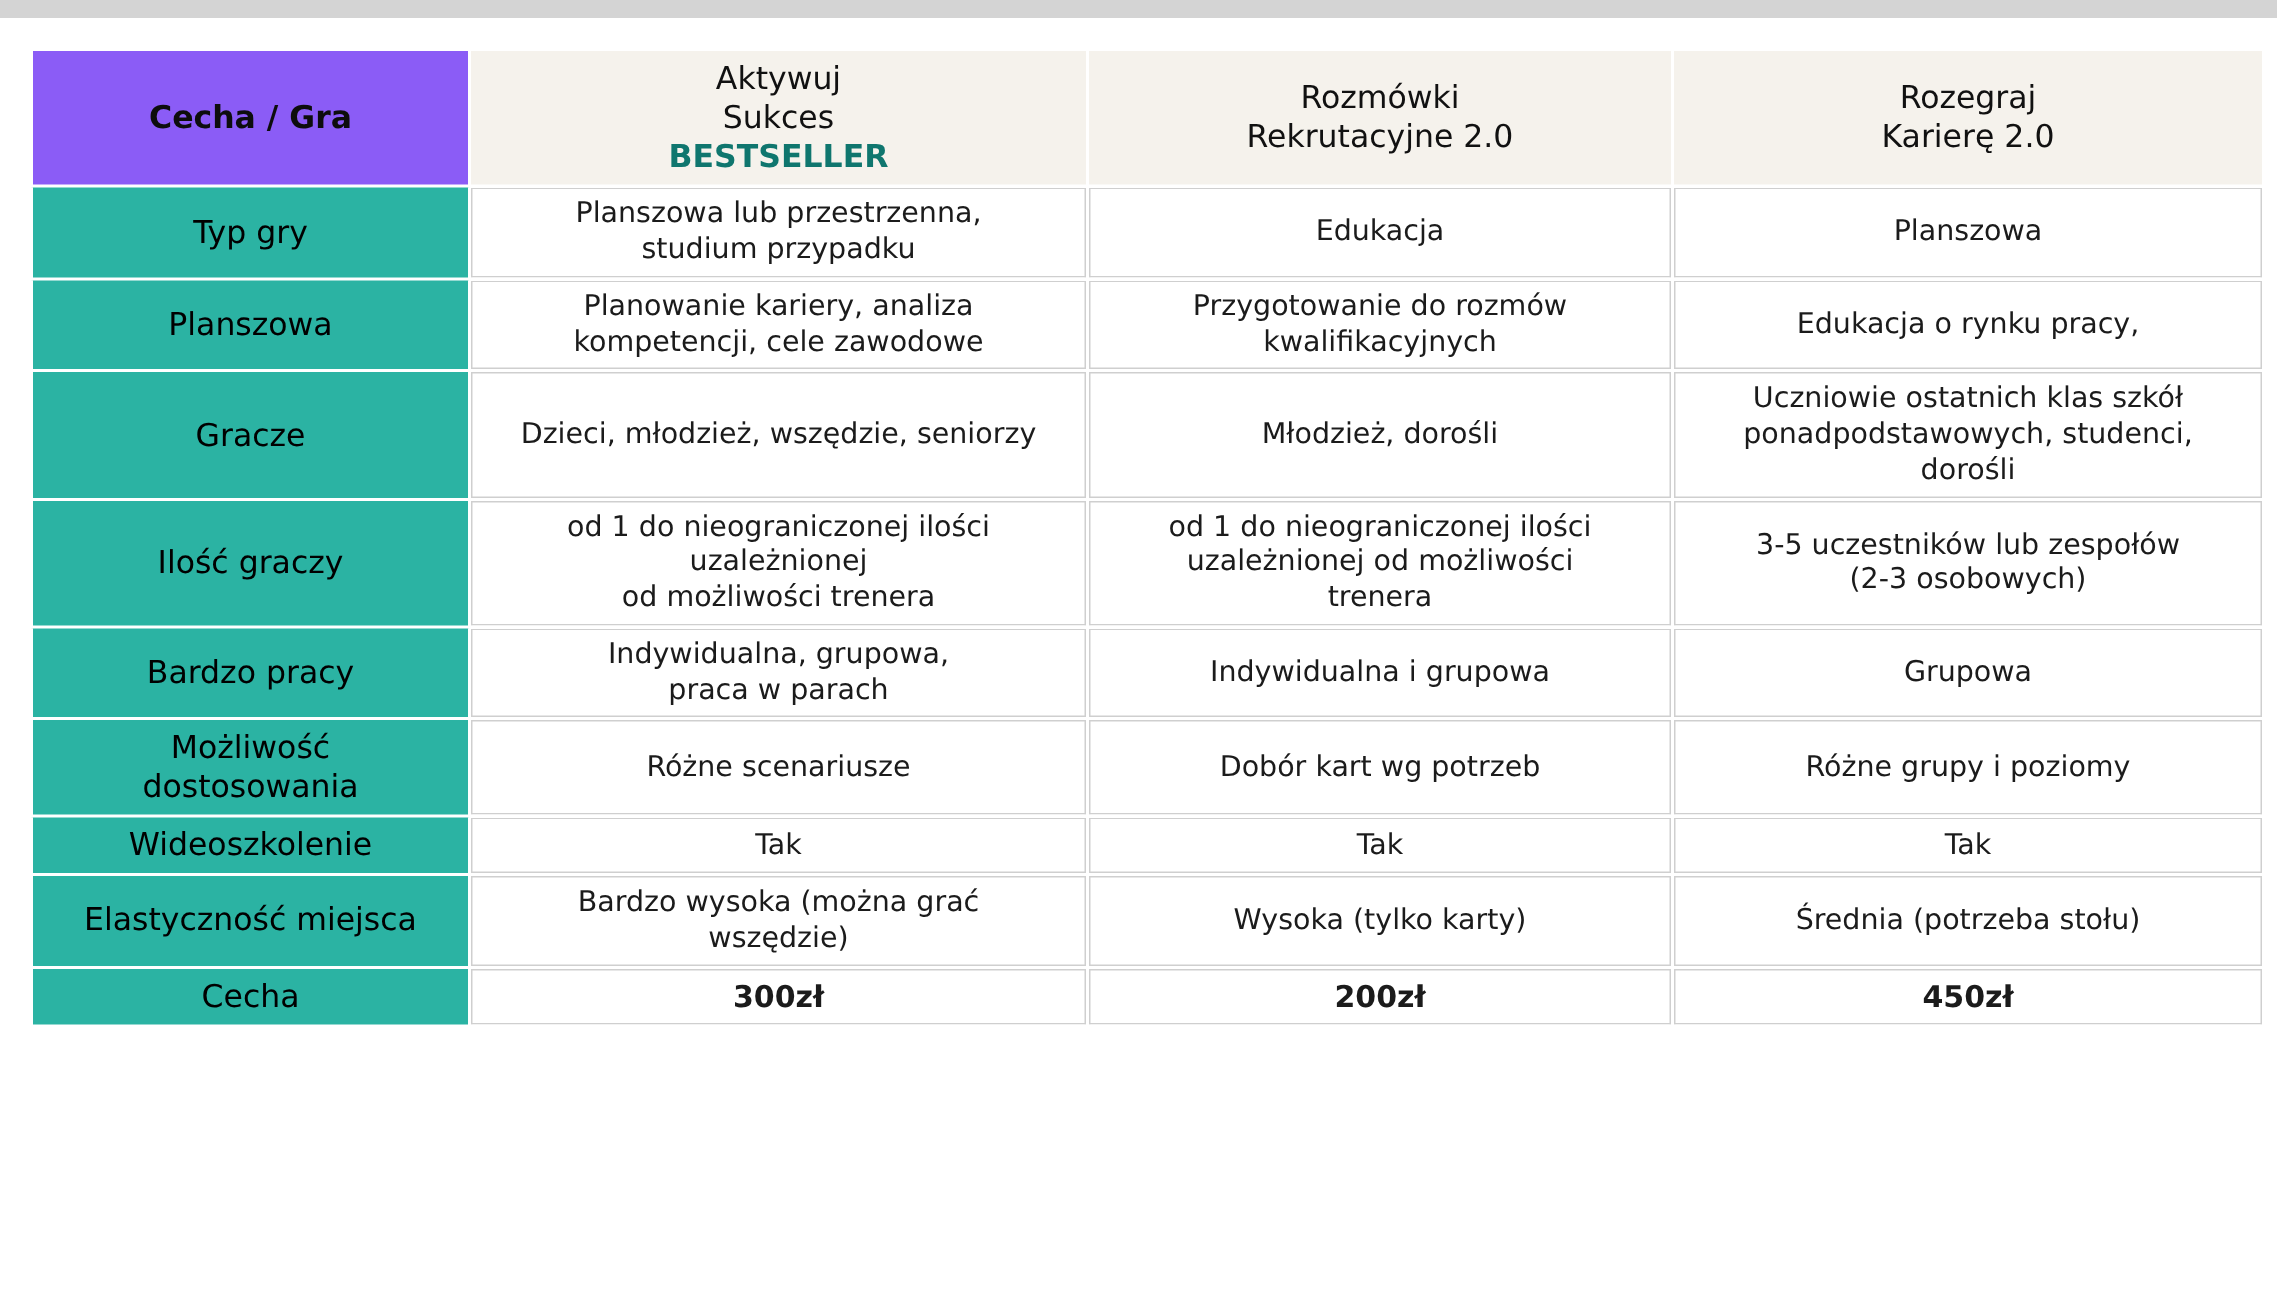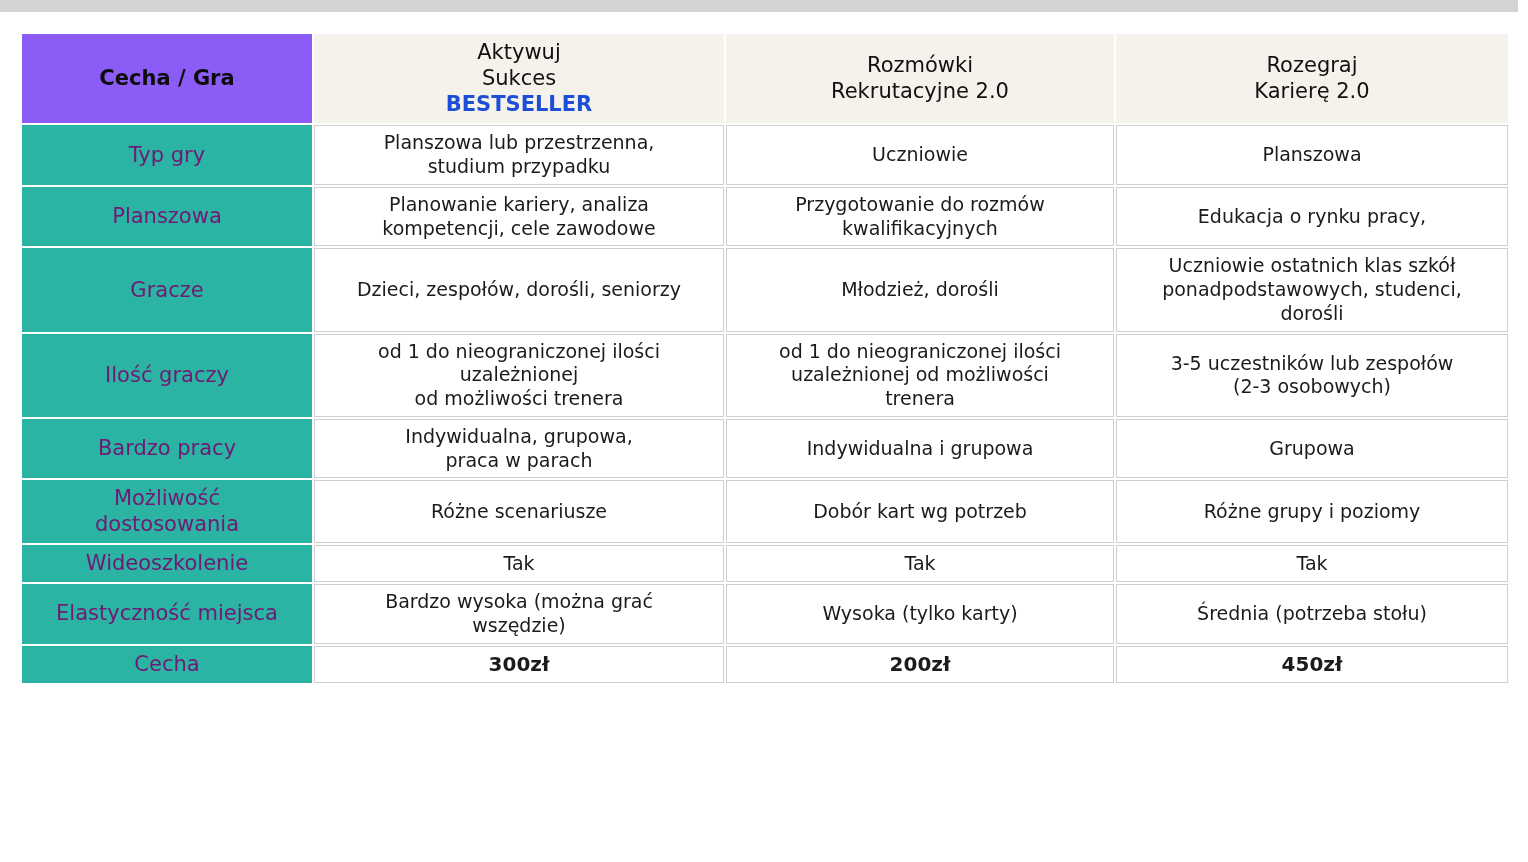--- a/index.html
+++ b/index.html
@@ -78,28 +78,28 @@
     padding-bottom: 14px;
   }
   .hdr-row td.feature-head {
     background: #8b5cf6;
     color: #0d0d0d;
     font-size: 21px;
     font-weight: bold;
   }
   .bestseller {
     display: block;
-    color: #1d4ed8;
+    color: #0f766e;
     font-weight: bold;
     font-size: 21px;
     line-height: 1.25;
   }
   td.rowhead {
     background: #2bb3a3;
-    color: #701a75;
+    color: #000000;
     font-size: 21px;
     line-height: 1.2;
   }
   td.cell {
     background: #ffffff;
     color: #1b1b1b;
     font-size: 19px;
     line-height: 1.25;
     border-color: #ffffff;
   }
@@ -147,36 +147,36 @@
           <td>
             <span class="nowrapish">Rozegraj
 Karierę 2.0</span>
           </td>
         </tr>
 
         <tr>
           <td class="rowhead"><span class="nowrapish">Typ gry</span></td>
           <td class="cell"><span class="nowrapish">Planszowa lub przestrzenna,
 studium przypadku</span></td>
-          <td class="cell"><span class="nowrapish">Uczniowie</span></td>
+          <td class="cell"><span class="nowrapish">Edukacja</span></td>
           <td class="cell"><span class="nowrapish">Planszowa</span></td>
         </tr>
 
         <tr>
           <td class="rowhead"><span class="nowrapish">Planszowa</span></td>
           <td class="cell"><span class="nowrapish">Planowanie kariery, analiza
 kompetencji, cele zawodowe</span></td>
           <td class="cell"><span class="nowrapish">Przygotowanie do rozmów
 kwalifikacyjnych</span></td>
           <td class="cell"><span class="nowrapish">Edukacja o rynku pracy,</span></td>
         </tr>
 
         <tr>
           <td class="rowhead"><span class="nowrapish">Gracze</span></td>
-          <td class="cell"><span class="nowrapish">Dzieci, zespołów, dorośli, seniorzy</span></td>
+          <td class="cell"><span class="nowrapish">Dzieci, młodzież, wszędzie, seniorzy</span></td>
           <td class="cell"><span class="nowrapish">Młodzież, dorośli</span></td>
           <td class="cell"><span class="nowrapish">Uczniowie ostatnich klas szkół
 ponadpodstawowych, studenci,
 dorośli</span></td>
         </tr>
 
         <tr>
           <td class="rowhead"><span class="nowrapish">Ilość graczy</span></td>
           <td class="cell"><span class="nowrapish">od 1 do nieograniczonej ilości
 uzależnionej

